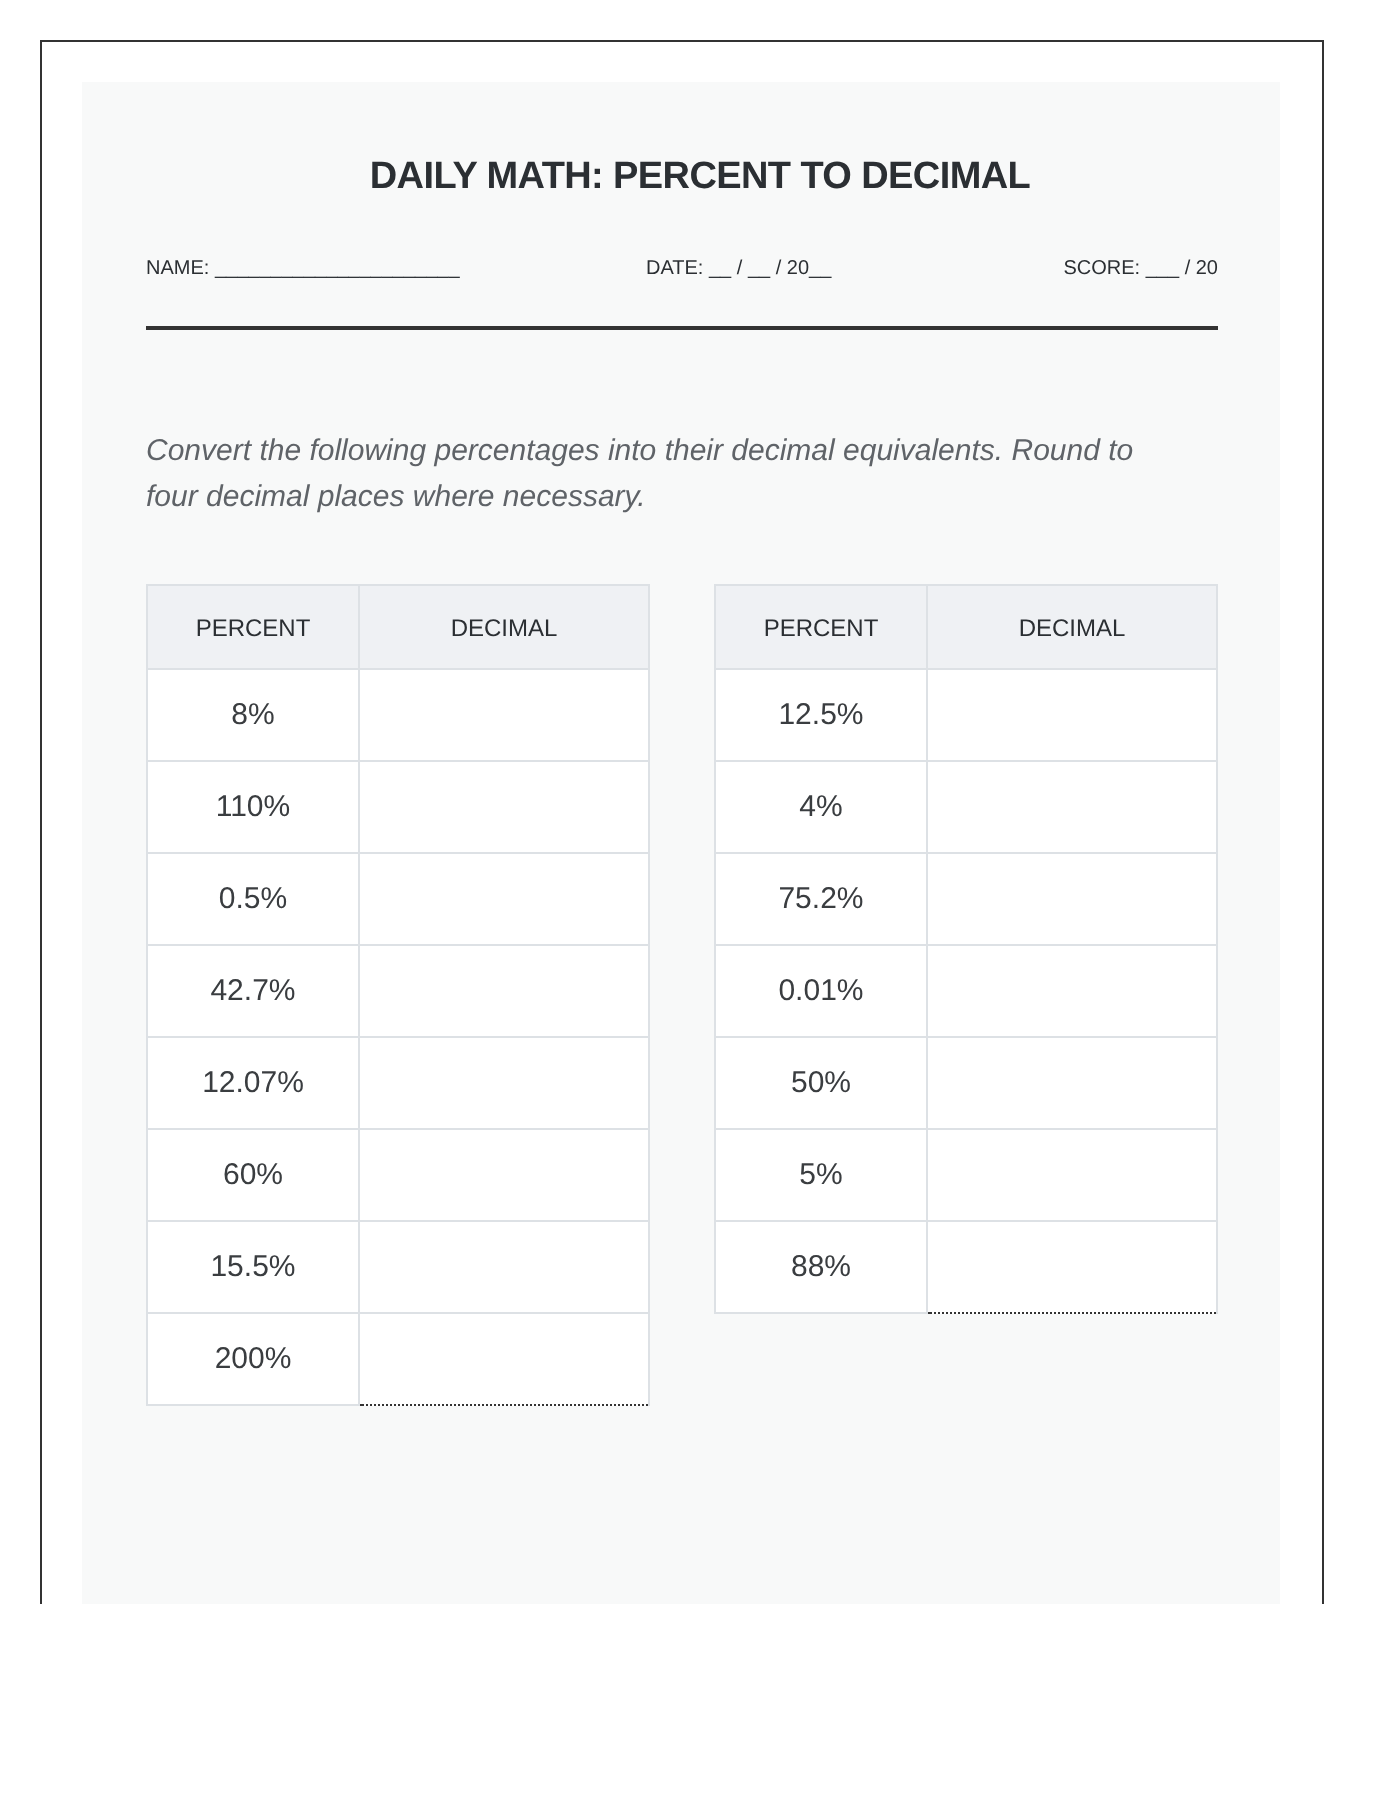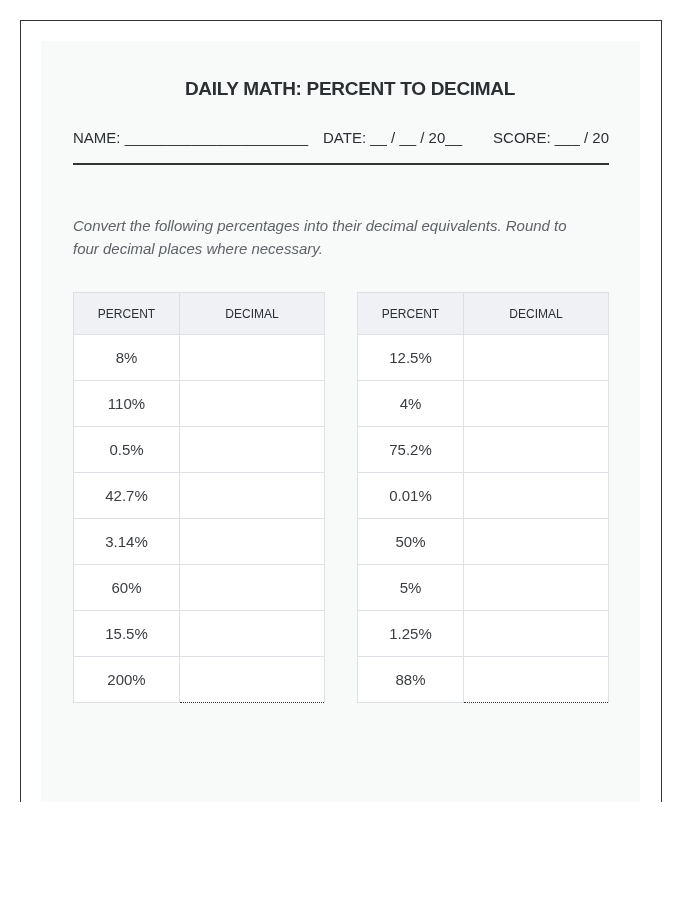--- a/index.html
+++ b/index.html
@@ -25,21 +25,21 @@
       left: 0; right: 0; top: 78px;
       text-align: center;
       font-size: 19px;
       font-weight: bold;
       color: #2b2f33;
       letter-spacing: -0.3px;
     }
     .meta-row {
       position: absolute;
       left: 73px; width: 536px; top: 129px;
-      font-size: 15px;
+      font-size: 10px;
       color: #2b2f33;
       height: 18px;
       text-align: center;
     }
     .meta-row .name { position: absolute; left: 0; top: 0; }
     .meta-row .date { position: absolute; left: 250px; top: 0; }
     .meta-row .score { position: absolute; right: 0; top: 0; }
     .rule {
       position: absolute;
       left: 73px; width: 536px; top: 163px;
@@ -116,21 +116,21 @@
       </tr>
     <tr>
         <td class="c1">0.5%</td>
         <td class="c2"></td>
       </tr>
     <tr>
         <td class="c1">42.7%</td>
         <td class="c2"></td>
       </tr>
     <tr>
-        <td class="c1">3.14%</td>
+        <td class="c1">12.07%</td>
         <td class="c2"></td>
       </tr>
     <tr>
         <td class="c1">60%</td>
         <td class="c2"></td>
       </tr>
     <tr>
         <td class="c1">15.5%</td>
         <td class="c2"></td>
       </tr>
@@ -167,21 +167,17 @@
       </tr>
     <tr>
         <td class="c1">50%</td>
         <td class="c2"></td>
       </tr>
     <tr>
         <td class="c1">5%</td>
         <td class="c2"></td>
       </tr>
     <tr>
-        <td class="c1">1.25%</td>
-        <td class="c2"></td>
-      </tr>
-    <tr>
         <td class="c1">88%</td>
         <td class="c2"></td>
       </tr>
   </tbody>
 </table>
 
 </body></html>

